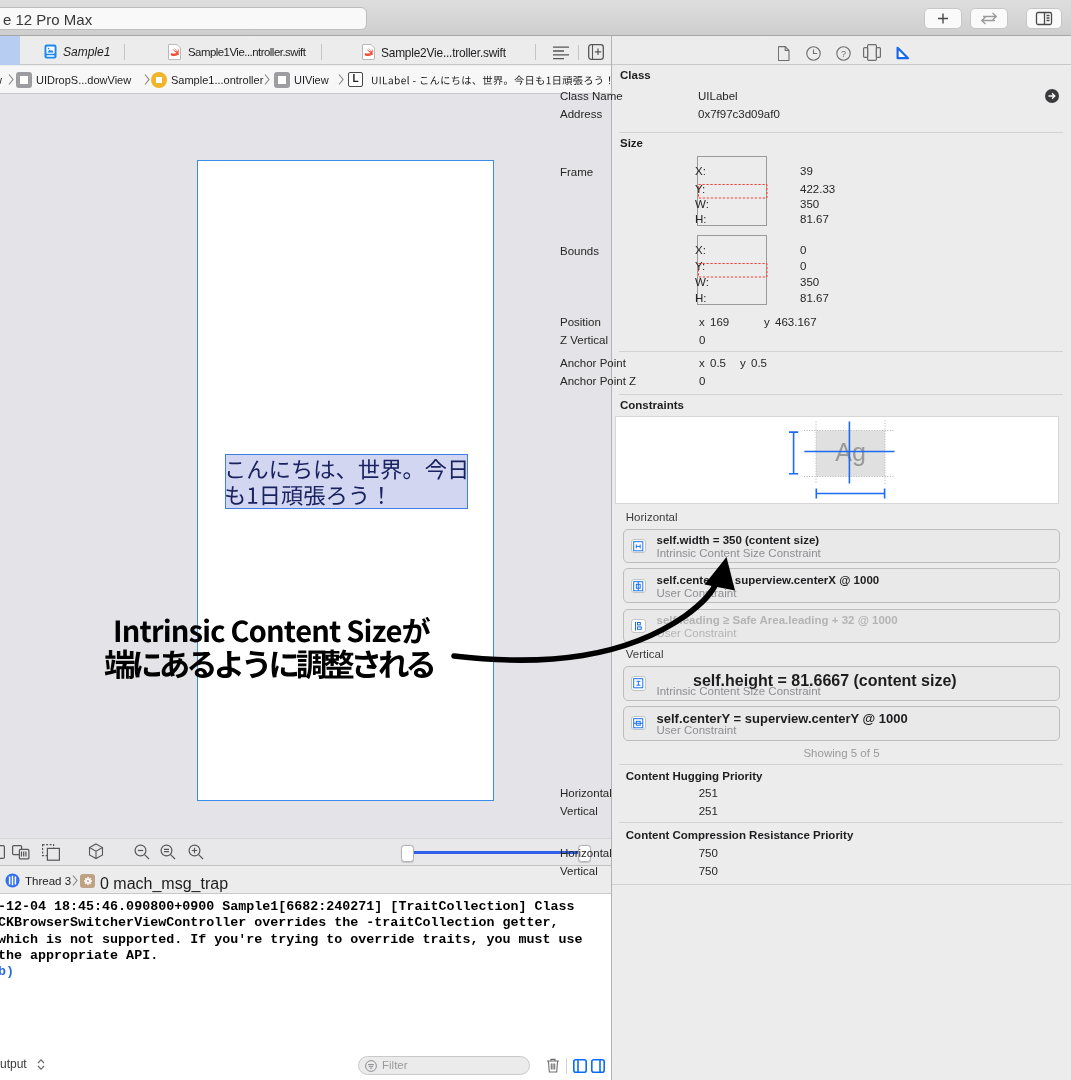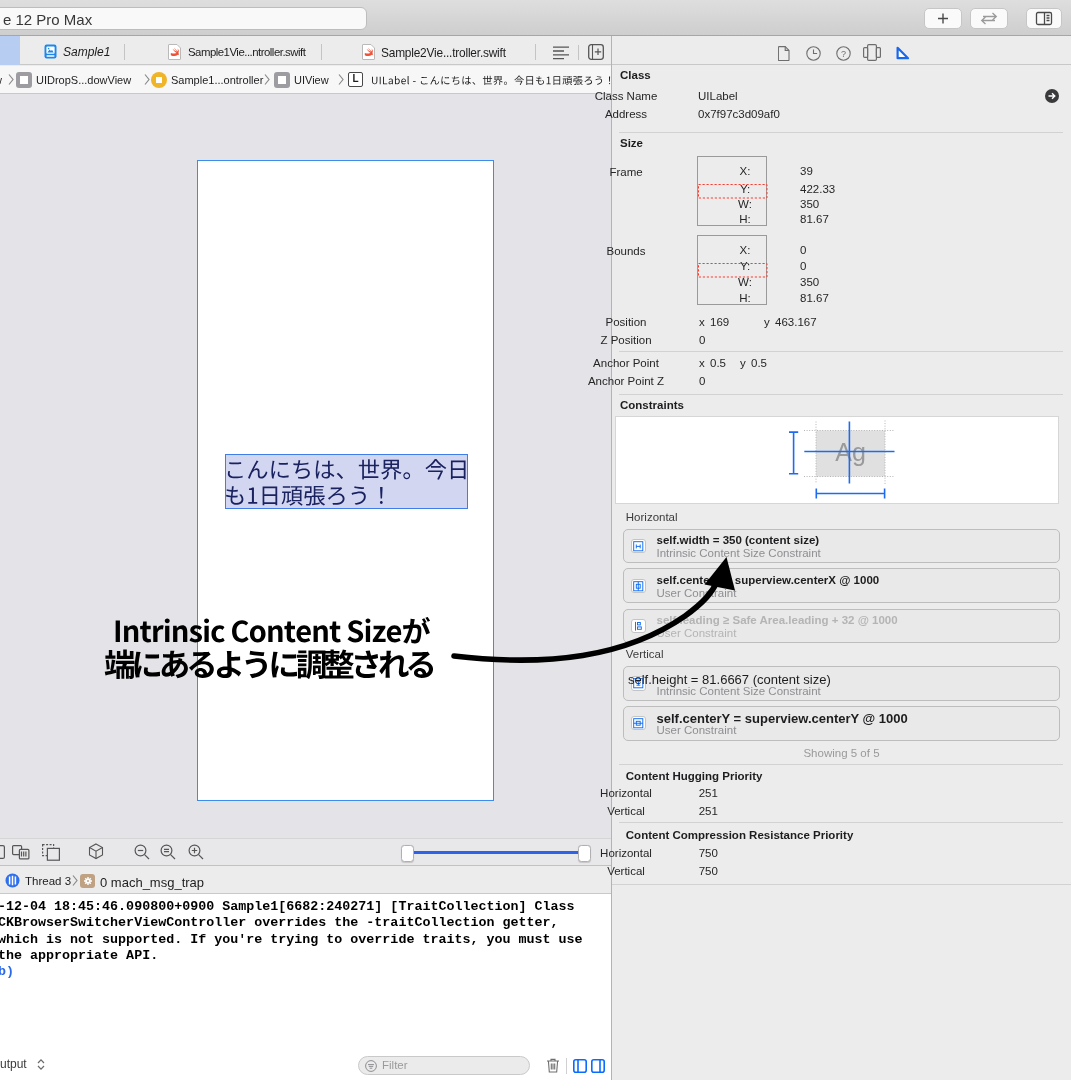--- a/index.html
+++ b/index.html
@@ -1,18 +1,18 @@
 <!DOCTYPE html>
 <html><head><meta charset="utf-8"><style>
 *{margin:0;padding:0;box-sizing:border-box}
 html,body{width:1071px;height:1080px}
 body{position:relative;overflow:hidden;font-family:"Liberation Sans",sans-serif;background:#ececec;-webkit-font-smoothing:antialiased}
 .a{position:absolute}
 .lbl{font-size:11.5px;color:#262626;white-space:nowrap}
-.ra{text-align:center}
+.ra{text-align:left}
 .hdr{font-size:11.5px;font-weight:bold;color:#1d1d1f;white-space:nowrap}
 .div{height:1px;background:#d2d2d2}
 svg{display:block}
 </style></head>
 <body>
 
 <div class="a" style="left:0;top:0;width:1071px;height:36px;background:linear-gradient(#dedede,#cecece);border-bottom:1px solid #a6a6a6"></div>
 <div class="a" style="left:-12px;top:7px;width:379px;height:23px;background:#f9f9f9;border:1px solid #bdbdbd;border-radius:6px"></div>
 <div class="a" style="left:3px;top:11px;font-size:15px;color:#383838">e 12 Pro Max</div>
 <div class="a" style="left:924px;top:8px;width:38px;height:21px;background:#fafafa;border:1px solid #c6c6c6;border-radius:5px">
@@ -250,21 +250,21 @@
     <path d="M2 1.5 6 6.5 2 11.5" fill="none" stroke="#8a8a8a" stroke-width="1.2"></path>
   </svg>
 <div class="a" style="left:80px;top:874px;width:15px;height:14px;background:#bfa183;border-radius:3px"></div>
 <svg class="a" style="left:83.5px;top:877px" width="8" height="8" viewBox="0 0 8 8">
     <circle cx="4" cy="4" r="2.6" fill="#fff"></circle>
     <g stroke="#fff" stroke-width="1.4">
       <path d="M4 0v8M0 4h8M1.2 1.2l5.6 5.6M6.8 1.2 1.2 6.8"></path>
     </g>
     <circle cx="4" cy="4" r="1" fill="#bfa183"></circle>
   </svg>
-<div class="a" style="left:100px;top:874.5px;font-size:13px;color:#1d1d1f">0 mach_msg_trap</div>
+<div class="a" style="left:100px;top:874.5px;font-size:16px;color:#1d1d1f">0 mach_msg_trap</div>
 
 <div class="a" style="left:0;top:894px;width:611px;height:186px;background:#fff"></div>
 <div class="a" style="left:-2px;top:899px;font-family:'Liberation Mono',monospace;font-size:13.35px;font-weight:bold;color:#000;line-height:16.3px;white-space:pre">-12-04 18:45:46.090800+0900 Sample1[6682:240271] [TraitCollection] Class
 CKBrowserSwitcherViewController overrides the -traitCollection getter,
 which is not supported. If you're trying to override traits, you must use
 the appropriate API.
 <span style="color:#2a6ae8">b)</span></div>
 
 <div class="a" style="left:0;top:1057px;font-size:12px;color:#3a3a3c">utput</div>
 <svg class="a" style="left:36px;top:1058px" width="10" height="13" viewBox="0 0 10 13">
@@ -336,21 +336,21 @@
 <div class="a lbl ra" style="left:695px;top:276px;width:100px">W:</div>
 <div class="a lbl" style="left:800px;top:276px">350</div>
 <div class="a lbl ra" style="left:695px;top:291.6px;width:100px">H:</div>
 <div class="a lbl" style="left:800px;top:291.6px">81.67</div>
 
 <div class="a lbl ra" style="left:560px;top:316px;width:132px">Position</div>
 <div class="a lbl" style="left:699px;top:316px">x</div>
 <div class="a lbl" style="left:710px;top:316px">169</div>
 <div class="a lbl" style="left:764px;top:316px">y</div>
 <div class="a lbl" style="left:775px;top:316px">463.167</div>
-<div class="a lbl ra" style="left:560px;top:334px;width:132px">Z Position</div>
+<div class="a lbl ra" style="left:560px;top:334px;width:132px">Z Vertical</div>
 <div class="a lbl" style="left:699px;top:334px">0</div>
 <div class="a div" style="left:619px;top:350.5px;width:444px"></div>
 <div class="a lbl ra" style="left:560px;top:357px;width:132px">Anchor Point</div>
 <div class="a lbl" style="left:699px;top:357px">x</div>
 <div class="a lbl" style="left:710px;top:357px">0.5</div>
 <div class="a lbl" style="left:740px;top:357px">y</div>
 <div class="a lbl" style="left:751px;top:357px">0.5</div>
 <div class="a lbl ra" style="left:560px;top:375px;width:132px">Anchor Point Z</div>
 <div class="a lbl" style="left:699px;top:375px">0</div>
 <div class="a div" style="left:619px;top:393.5px;width:444px"></div>
@@ -405,21 +405,21 @@
 <div class="a" style="left:656.5px;top:613.7px;font-size:11.5px;font-weight:bold;color:#b4b4b4;white-space:nowrap">self.leading ≥ Safe Area.leading + 32 @ 1000</div>
 <div class="a" style="left:656.5px;top:627.1px;font-size:11.5px;color:#b4b4b4;white-space:nowrap">User Constraint</div>
 <div class="a" style="left:623px;top:666.3px;width:437px;height:34.8px;background:#e9e9e9;border:1px solid #bdbdbd;border-radius:5px"></div>
 <div class="a" style="left:631px;top:676.4px;width:14.5px;height:14.5px;background:#fff;border:1px solid #c4c4c4;border-radius:3px"></div>
 <svg class="a" style="left:631px;top:676.4px" width="14.5" height="14.5" viewBox="0 0 14.5 14.5">
     <g fill="none" stroke="#0f6bf0" stroke-width="0.95">
       <rect x="2.7" y="2.7" width="9.1" height="9.1"></rect>
       <path d="M5.5 5.3h3.9M5.5 9.2h3.9M7.4 5.3v3.9"></path>
     </g>
   </svg>
-<div class="a" style="left:628px;top:671.5px;font-size:13px;font-weight:normal;color:#1d1d1f;white-space:nowrap">self.height = 81.6667 (content size)</div>
+<div class="a" style="left:693px;top:671.5px;font-size:16px;font-weight:bold;color:#1d1d1f;white-space:nowrap">self.height = 81.6667 (content size)</div>
 <div class="a" style="left:656.5px;top:684.9px;font-size:11.5px;color:#8e8e93;white-space:nowrap">Intrinsic Content Size Constraint</div>
 <div class="a" style="left:623px;top:705.8px;width:437px;height:34.8px;background:#e9e9e9;border:1px solid #bdbdbd;border-radius:5px"></div>
 <div class="a" style="left:631px;top:715.9px;width:14.5px;height:14.5px;background:#fff;border:1px solid #c4c4c4;border-radius:3px"></div>
 <svg class="a" style="left:631px;top:715.9px" width="14.5" height="14.5" viewBox="0 0 14.5 14.5">
     <g fill="none" stroke="#0f6bf0" stroke-width="0.95">
       <rect x="2.7" y="2.7" width="9.1" height="9.1"></rect>
       <rect x="5.3" y="5.3" width="3.9" height="3.9"></rect>
       <path d="M2.7 7.25h9.1"></path>
     </g>
   </svg>

